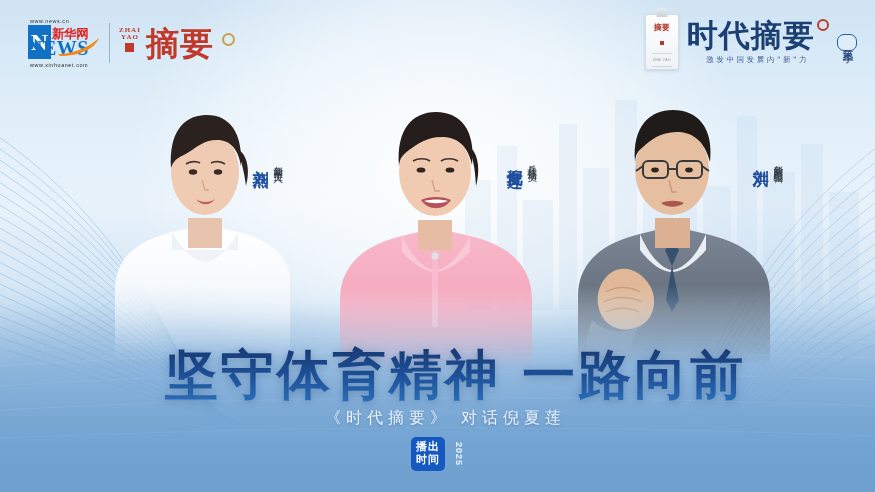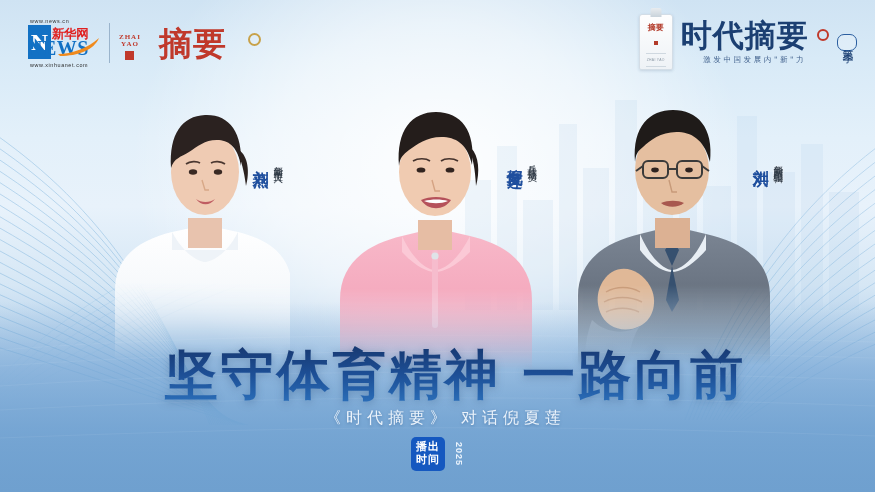--- a/index.html
+++ b/index.html
@@ -66,21 +66,21 @@
     position:absolute; left:24px; top:1px; color:#e02020; font-weight:bold;
     font-size:12.5px; letter-spacing:-.4px; font-family:"DejaVu Sans", sans-serif;
   }
   .xh-news{
     position:absolute; left:0; bottom:-1px; color:#1271c4; font-weight:bold;
     font-size:20px; letter-spacing:.5px; font-family:"Liberation Serif", serif;
   }
   .xh-swoosh{ position:absolute; left:30px; top:13px; }
   .divider{ width:1px; height:40px; background:#9ab4cc; }
 
-  .zhai-group{ display:flex; align-items:flex-end; gap:18px; }
+  .zhai-group{ display:flex; align-items:flex-start; gap:5px; }
   .zhai-py{ color:#c0392b; font-size:7px; font-weight:bold; line-height:1.05; letter-spacing:1px; font-family:"Liberation Serif", serif; text-align:center;}
   .zhai-sq{ width:9px; height:9px; background:#c0392b; margin:2px auto 0; }
   .zhai-cn{
     color:#c0392b; font-size:33px; font-weight:bold; letter-spacing:1px;
     font-family:"DejaVu Serif", serif; line-height:1;
   }
   .zhai-dot{
     width:13px; height:13px; border:2.5px solid #c8a24a; border-radius:50%;
     margin-left:3px; align-self:flex-start; margin-top:6px;
   }
@@ -95,21 +95,21 @@
   .bottle-cap{
     position:absolute; left:50%; top:-7px; transform:translateX(-50%);
     width:11px; height:9px; background:linear-gradient(180deg,#e8ecef,#c9d3db); border-radius:2px 2px 0 0;
   }
   .bottle-label{ position:absolute; left:4px; top:8px; right:4px; text-align:center; }
   .bottle-zy{ color:#b23a2a; font-size:8px; font-weight:bold; line-height:1; font-family:"DejaVu Serif", serif;}
   .bottle-sq{ width:4px;height:4px;background:#b23a2a; display:inline-block; margin-top:2px;}
   .bottle-line{ height:1px; background:#cfd8e0; margin:4px 2px; }
   .bottle-sub{ font-size:3.4px; color:#8c99a6; letter-spacing:.3px;}
 
-  .sdzy-wrap{ display:flex; align-items:center; gap:6px; }
+  .sdzy-wrap{ display:flex; align-items:flex-start; gap:0; }
   .sdzy-main{
     color:#1b3f72; font-size:31px; font-weight:bold; letter-spacing:1px;
     font-family:"DejaVu Serif", serif; line-height:1.05; white-space:nowrap;
   }
   .sdzy-dot{
     display:inline-block; width:12px; height:12px; border:2.5px solid #c0392b;
     border-radius:50%; vertical-align:super; margin-left:2px;
   }
   .sdzy-sub{
     color:#40608c; font-size:7.5px; letter-spacing:2.6px; text-align:center;

